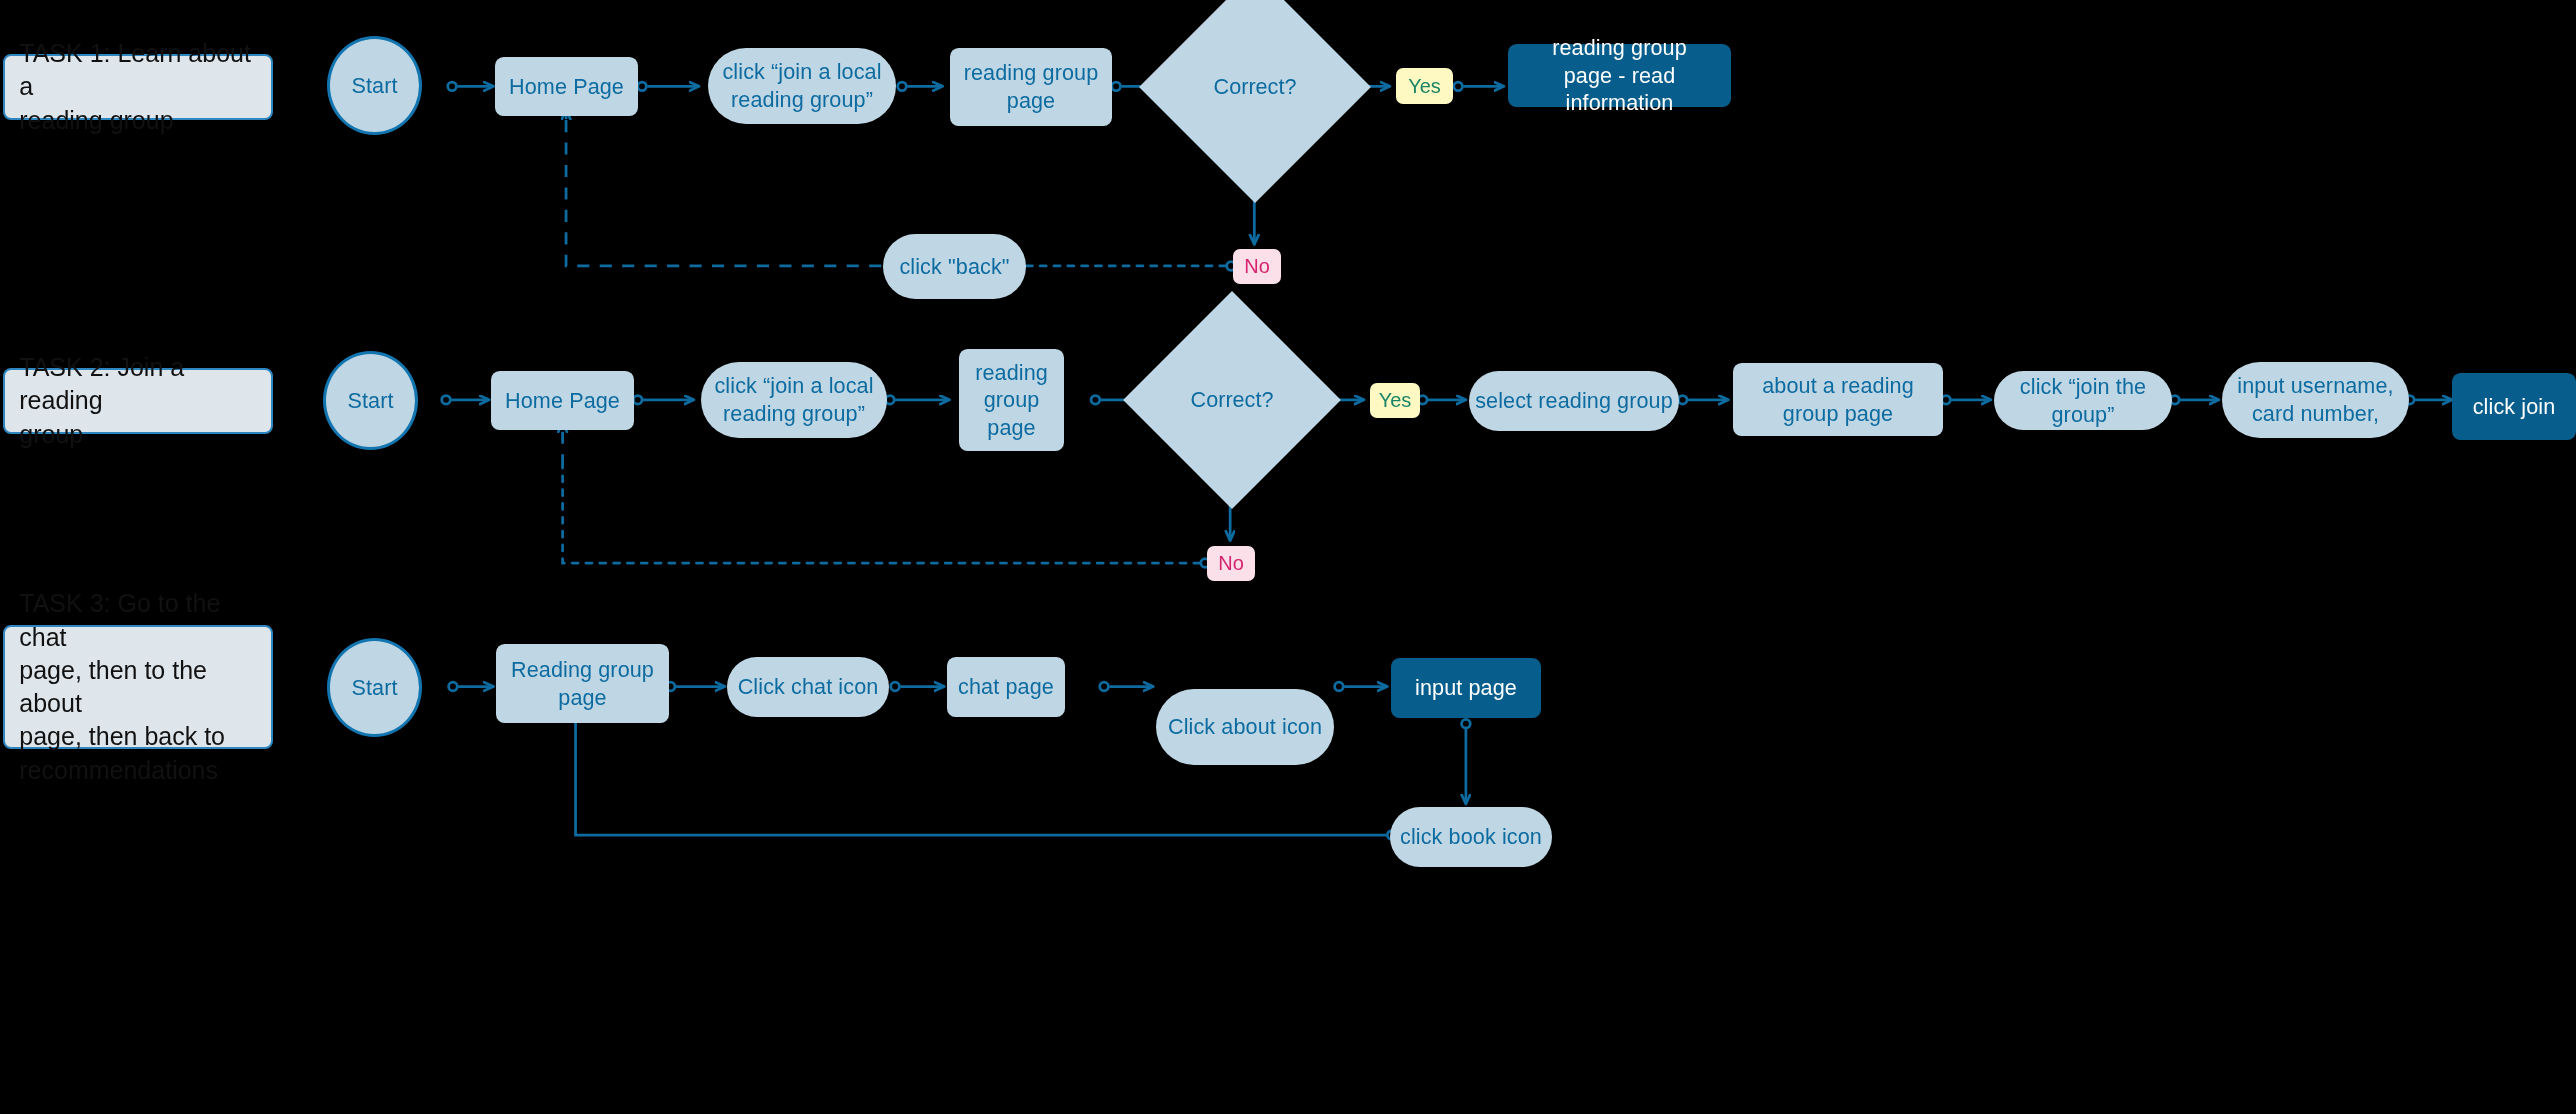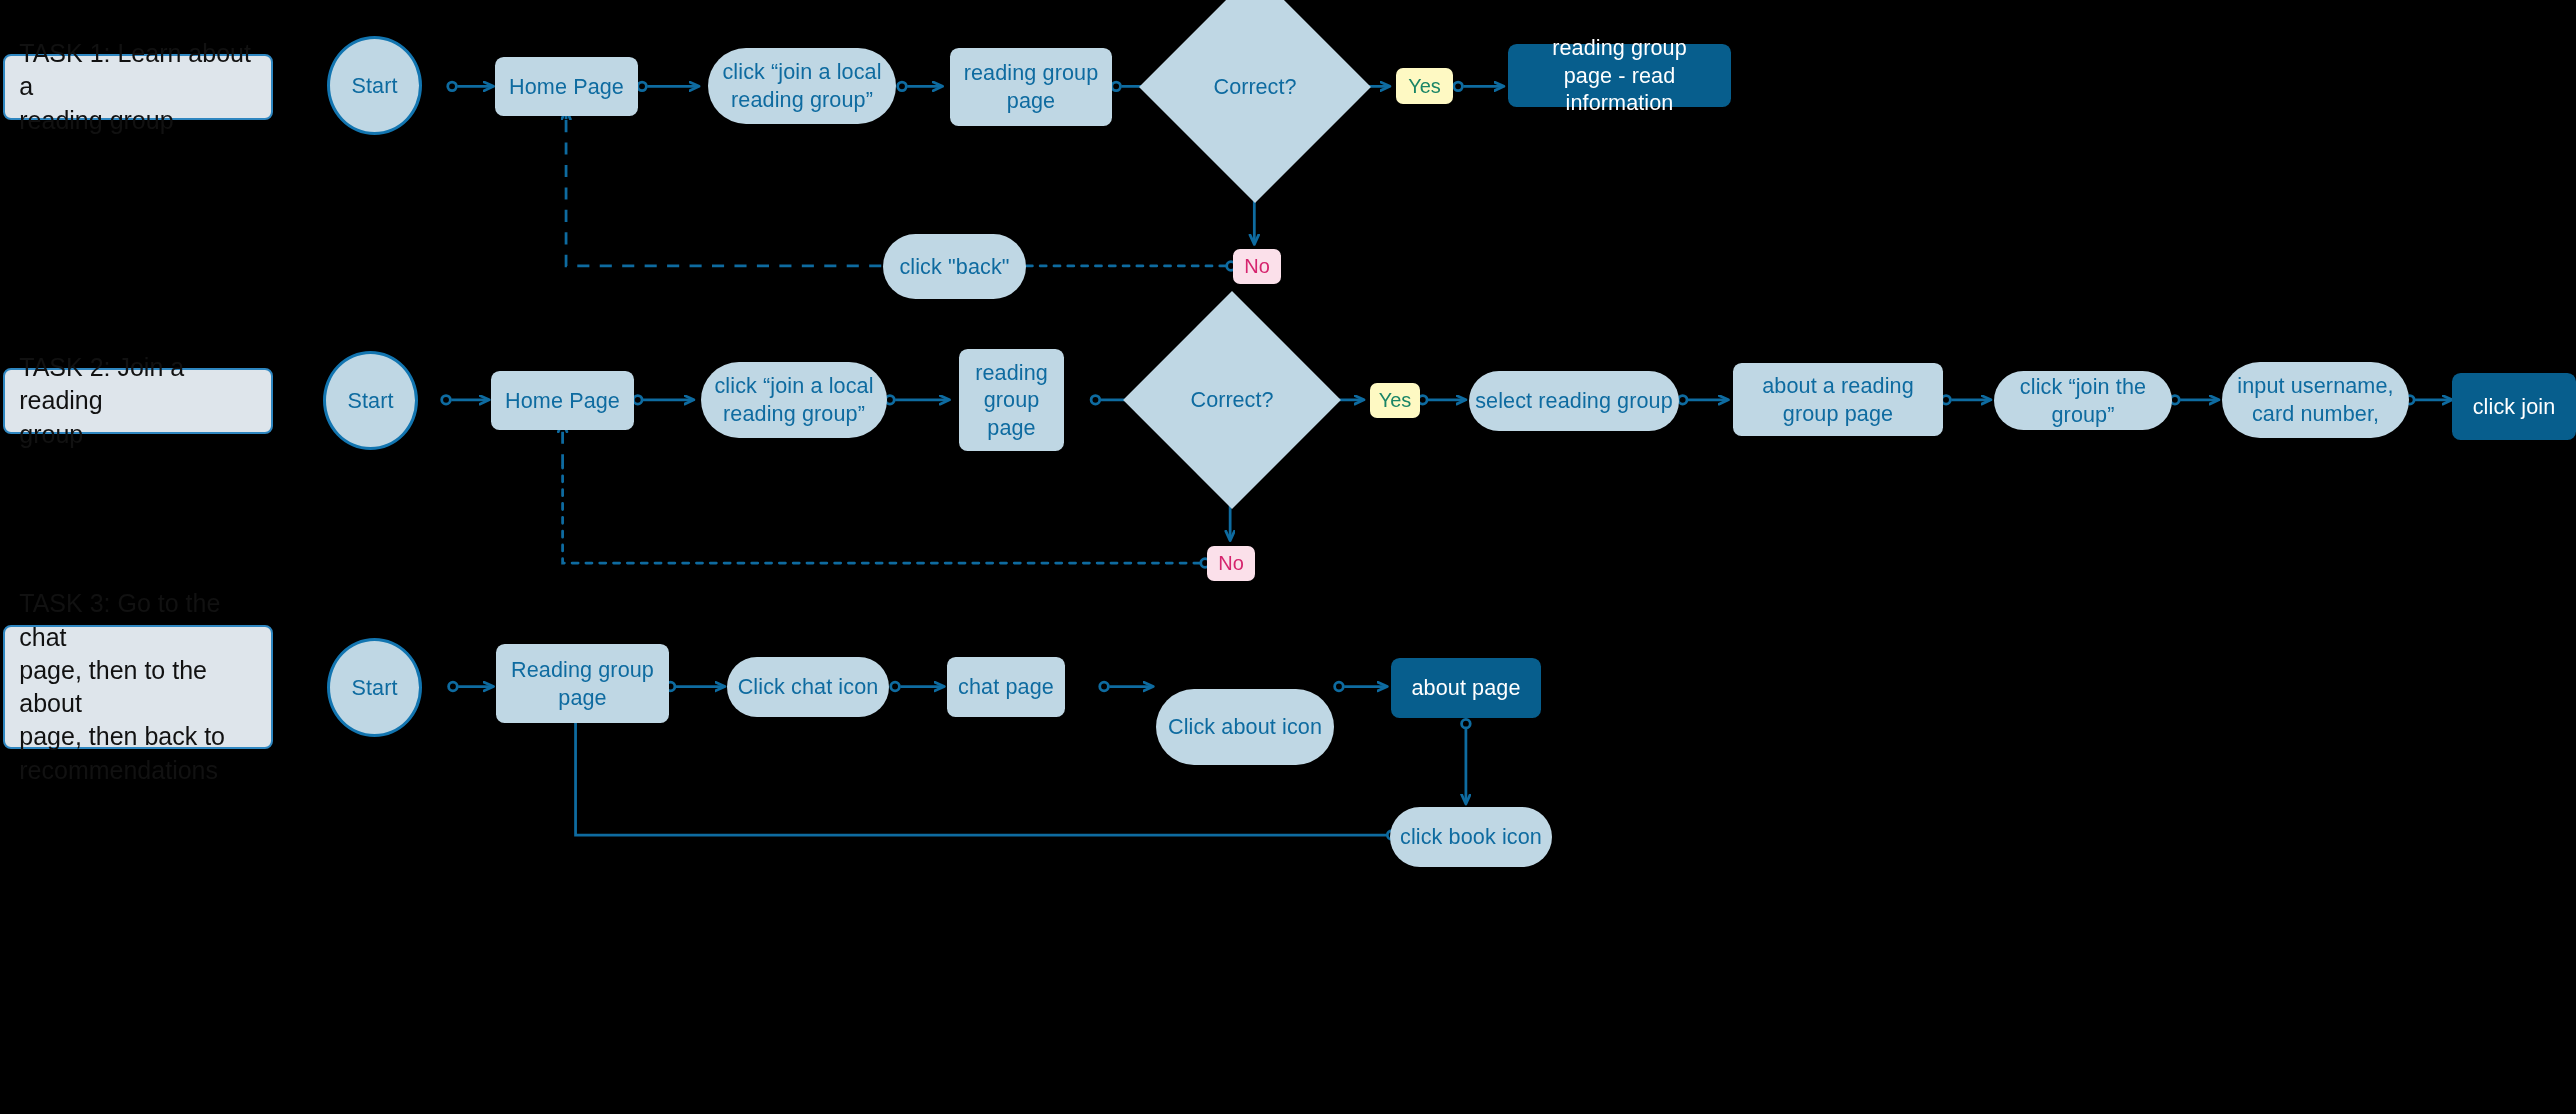--- a/index.html
+++ b/index.html
@@ -269,16 +269,16 @@
 
 <div class="node fill-light rounded-sm" style="left:496px; top:644px; width:173px; height:79px;">Reading group
 page</div>
 
 <div class="node fill-light rounded-lg" style="left:727px; top:657px; width:162px; height:60px;">Click chat icon</div>
 
 <div class="node fill-light rounded-sm" style="left:947px; top:657px; width:118px; height:60px;">chat page</div>
 
 <div class="node fill-light rounded-lg" style="left:1156px; top:657px; width:178px; height:76px;margin-top:32px;">Click about icon</div>
 
-<div class="node fill-dark rounded-sm" style="left:1391px; top:658px; width:150px; height:60px;">about page</div>
+<div class="node fill-dark rounded-sm" style="left:1391px; top:658px; width:150px; height:60px;">input page</div>
 
 <div class="node fill-light rounded-lg" style="left:1390px; top:807px; width:162px; height:60px;">click book icon</div>
 
 
 </body></html>

